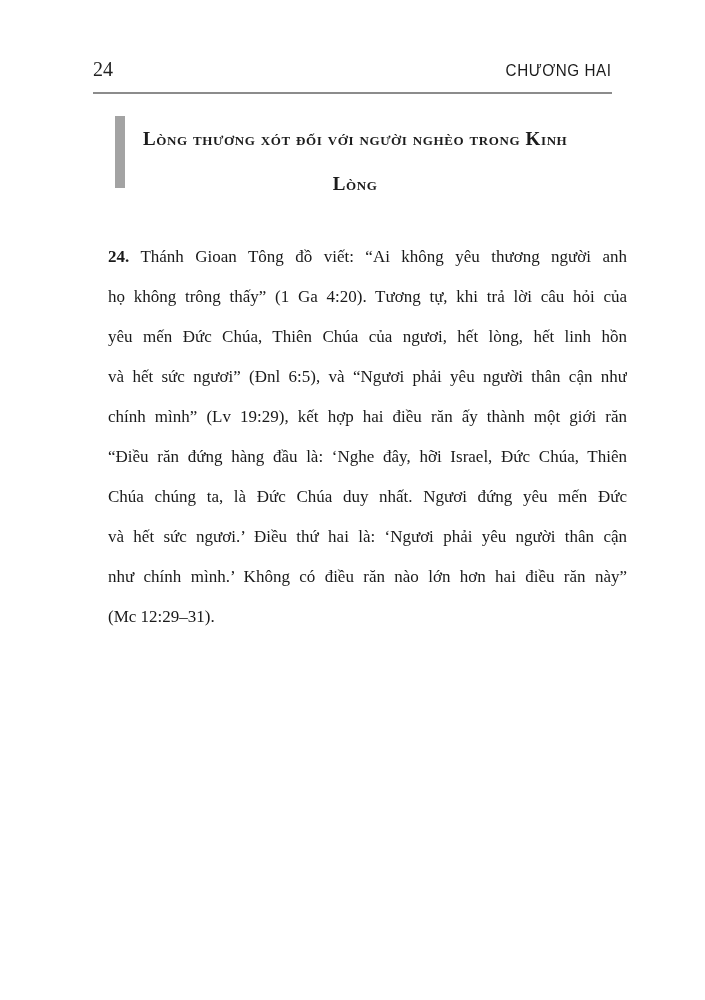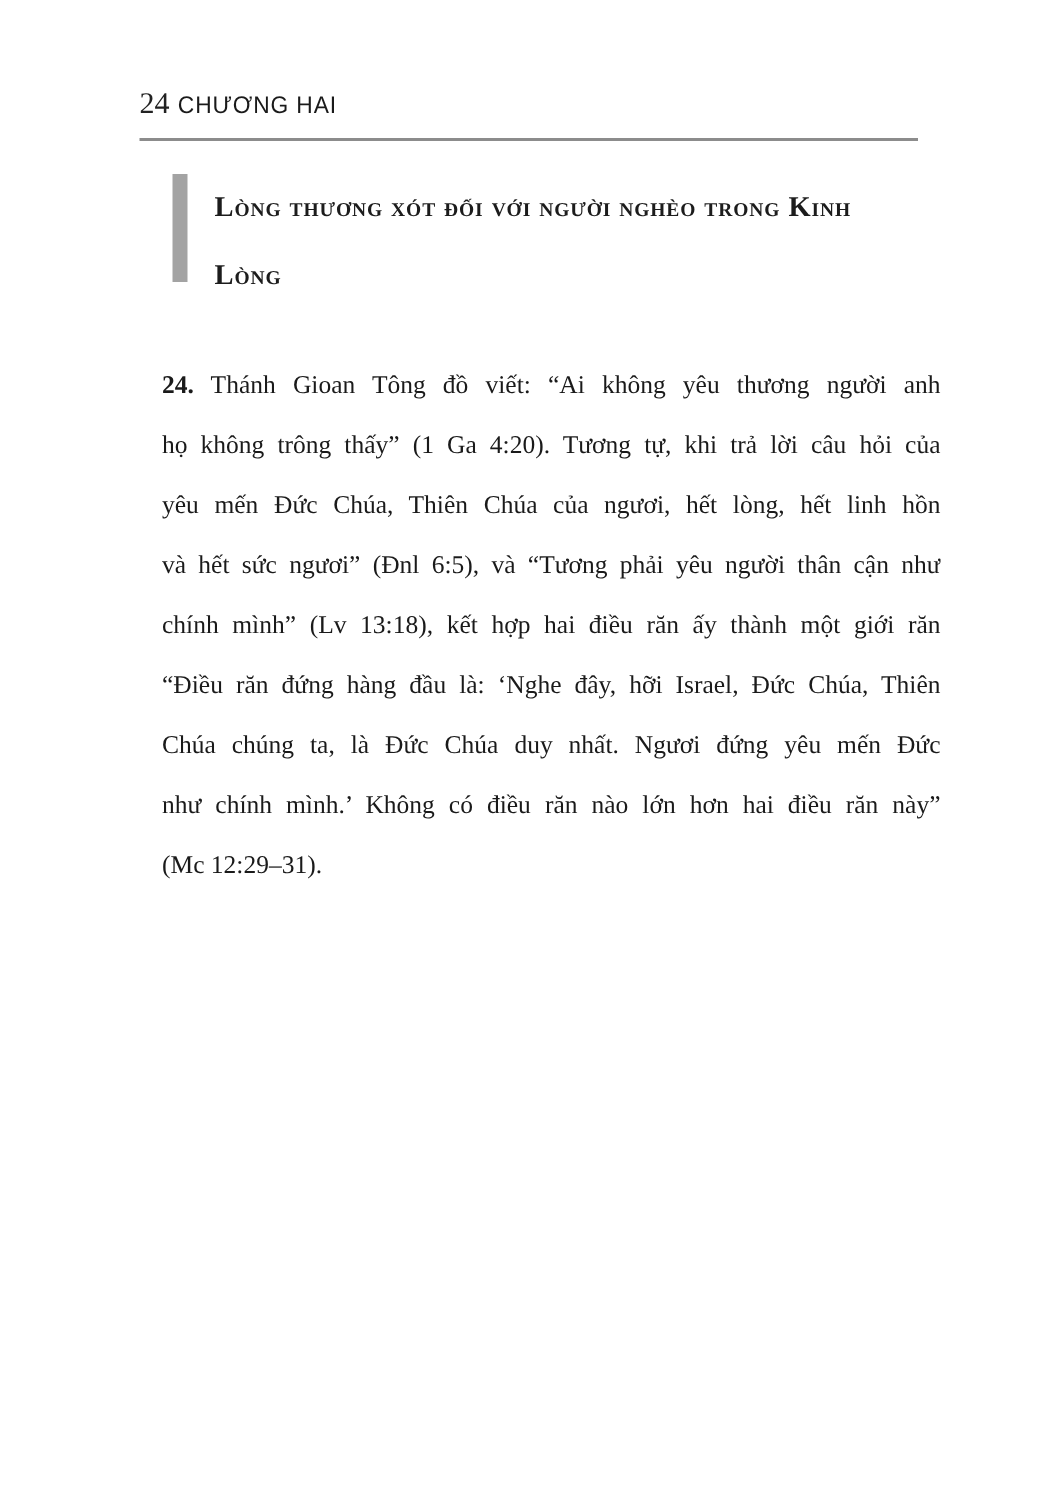--- a/index.html
+++ b/index.html
@@ -18,20 +18,21 @@
   }
 
   
   .running-header {
     position: absolute;
     left: 93px;
     width: 519px;
     top: 58px;
     height: 24px;
     display: flex;
+    justify-content: space-between;
     align-items: baseline;
   }
   .page-number {
     font-family: "Liberation Serif", serif;
     font-size: 20px;
     color: #222222;
   }
   .running-head {
     font-family: "Liberation Sans", sans-serif;
     font-size: 16px;
@@ -65,20 +66,21 @@
   }
   .section-heading h2 {
     margin: 0 0 0 18px;
     font-family: "Liberation Serif", serif;
     font-size: 19px;
     font-weight: 700;
     font-variant: small-caps;
     letter-spacing: 0.6px;
     line-height: 45px;
     color: #1c1c1c;
+    text-align: center;
   }
   .section-heading h2 span { display: block; }
 
   
   .body-text {
     position: absolute;
     left: 108px;
     top: 237px;
     width: 519px;
     font-family: "Liberation Serif", serif;
@@ -116,21 +118,22 @@
     <h2>
       <span>Lòng thương xót đối với người nghèo trong Kinh</span>
       <span>Lòng</span>
     </h2>
   </section>
 
   <article class="body-text">
     <div class="line"><span class="para-number">24.</span> <span>Thánh Gioan Tông đồ viết: “Ai không yêu thương người anh</span></div>
     <div class="line">họ không trông thấy” (1 Ga 4:20). Tương tự, khi trả lời câu hỏi của</div>
     <div class="line">yêu mến Đức Chúa, Thiên Chúa của ngươi, hết lòng, hết linh hồn</div>
-    <div class="line">và hết sức ngươi” (Đnl 6:5), và “Tương phải yêu người thân cận như</div>
-    <div class="line">chính mình” (Lv 13:18), kết hợp hai điều răn ấy thành một giới răn</div>
+    <div class="line">và hết sức ngươi” (Đnl 6:5), và “Ngươi phải yêu người thân cận như</div>
+    <div class="line">chính mình” (Lv 19:29), kết hợp hai điều răn ấy thành một giới răn</div>
     <div class="line">“Điều răn đứng hàng đầu là: ‘Nghe đây, hỡi Israel, Đức Chúa, Thiên</div>
     <div class="line">Chúa chúng ta, là Đức Chúa duy nhất. Ngươi đứng yêu mến Đức</div>
+    <div class="line">và hết sức ngươi.’ Điều thứ hai là: ‘Ngươi phải yêu người thân cận</div>
     <div class="line">như chính mình.’ Không có điều răn nào lớn hơn hai điều răn này”</div>
     <div class="line last">(Mc 12:29–31).</div>
   </article>
 
 </div>
 
 </body></html>

